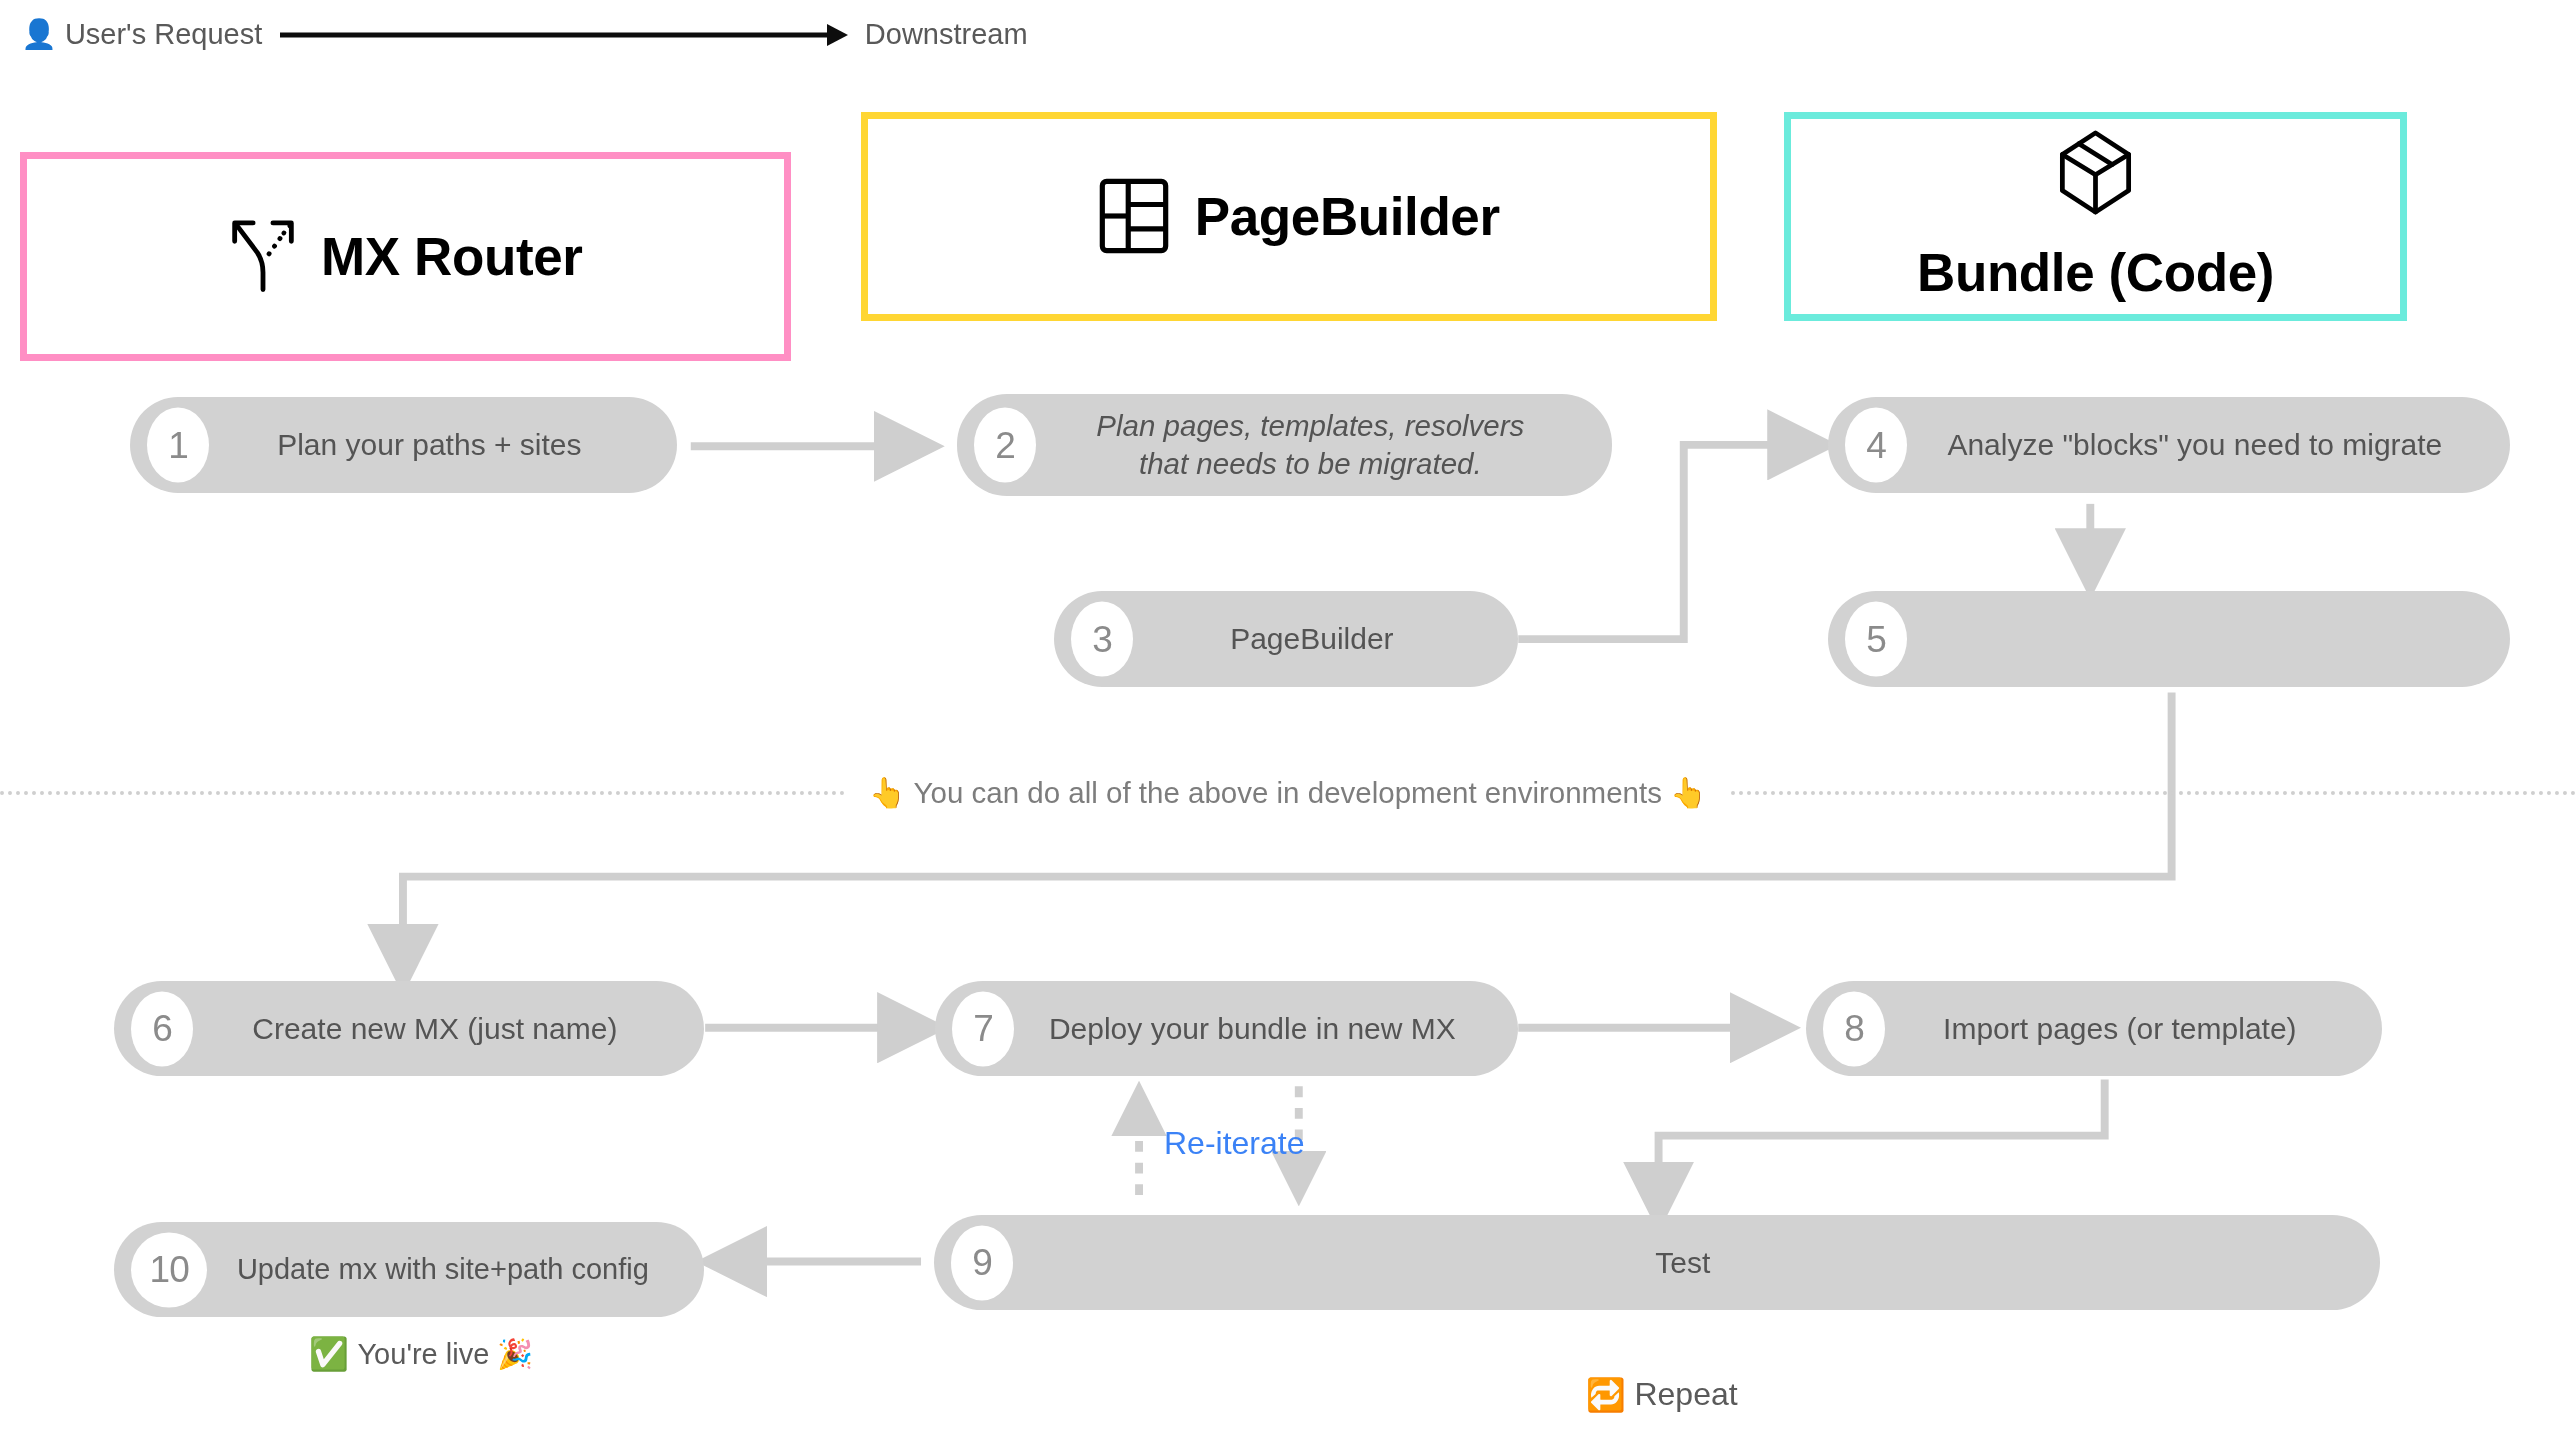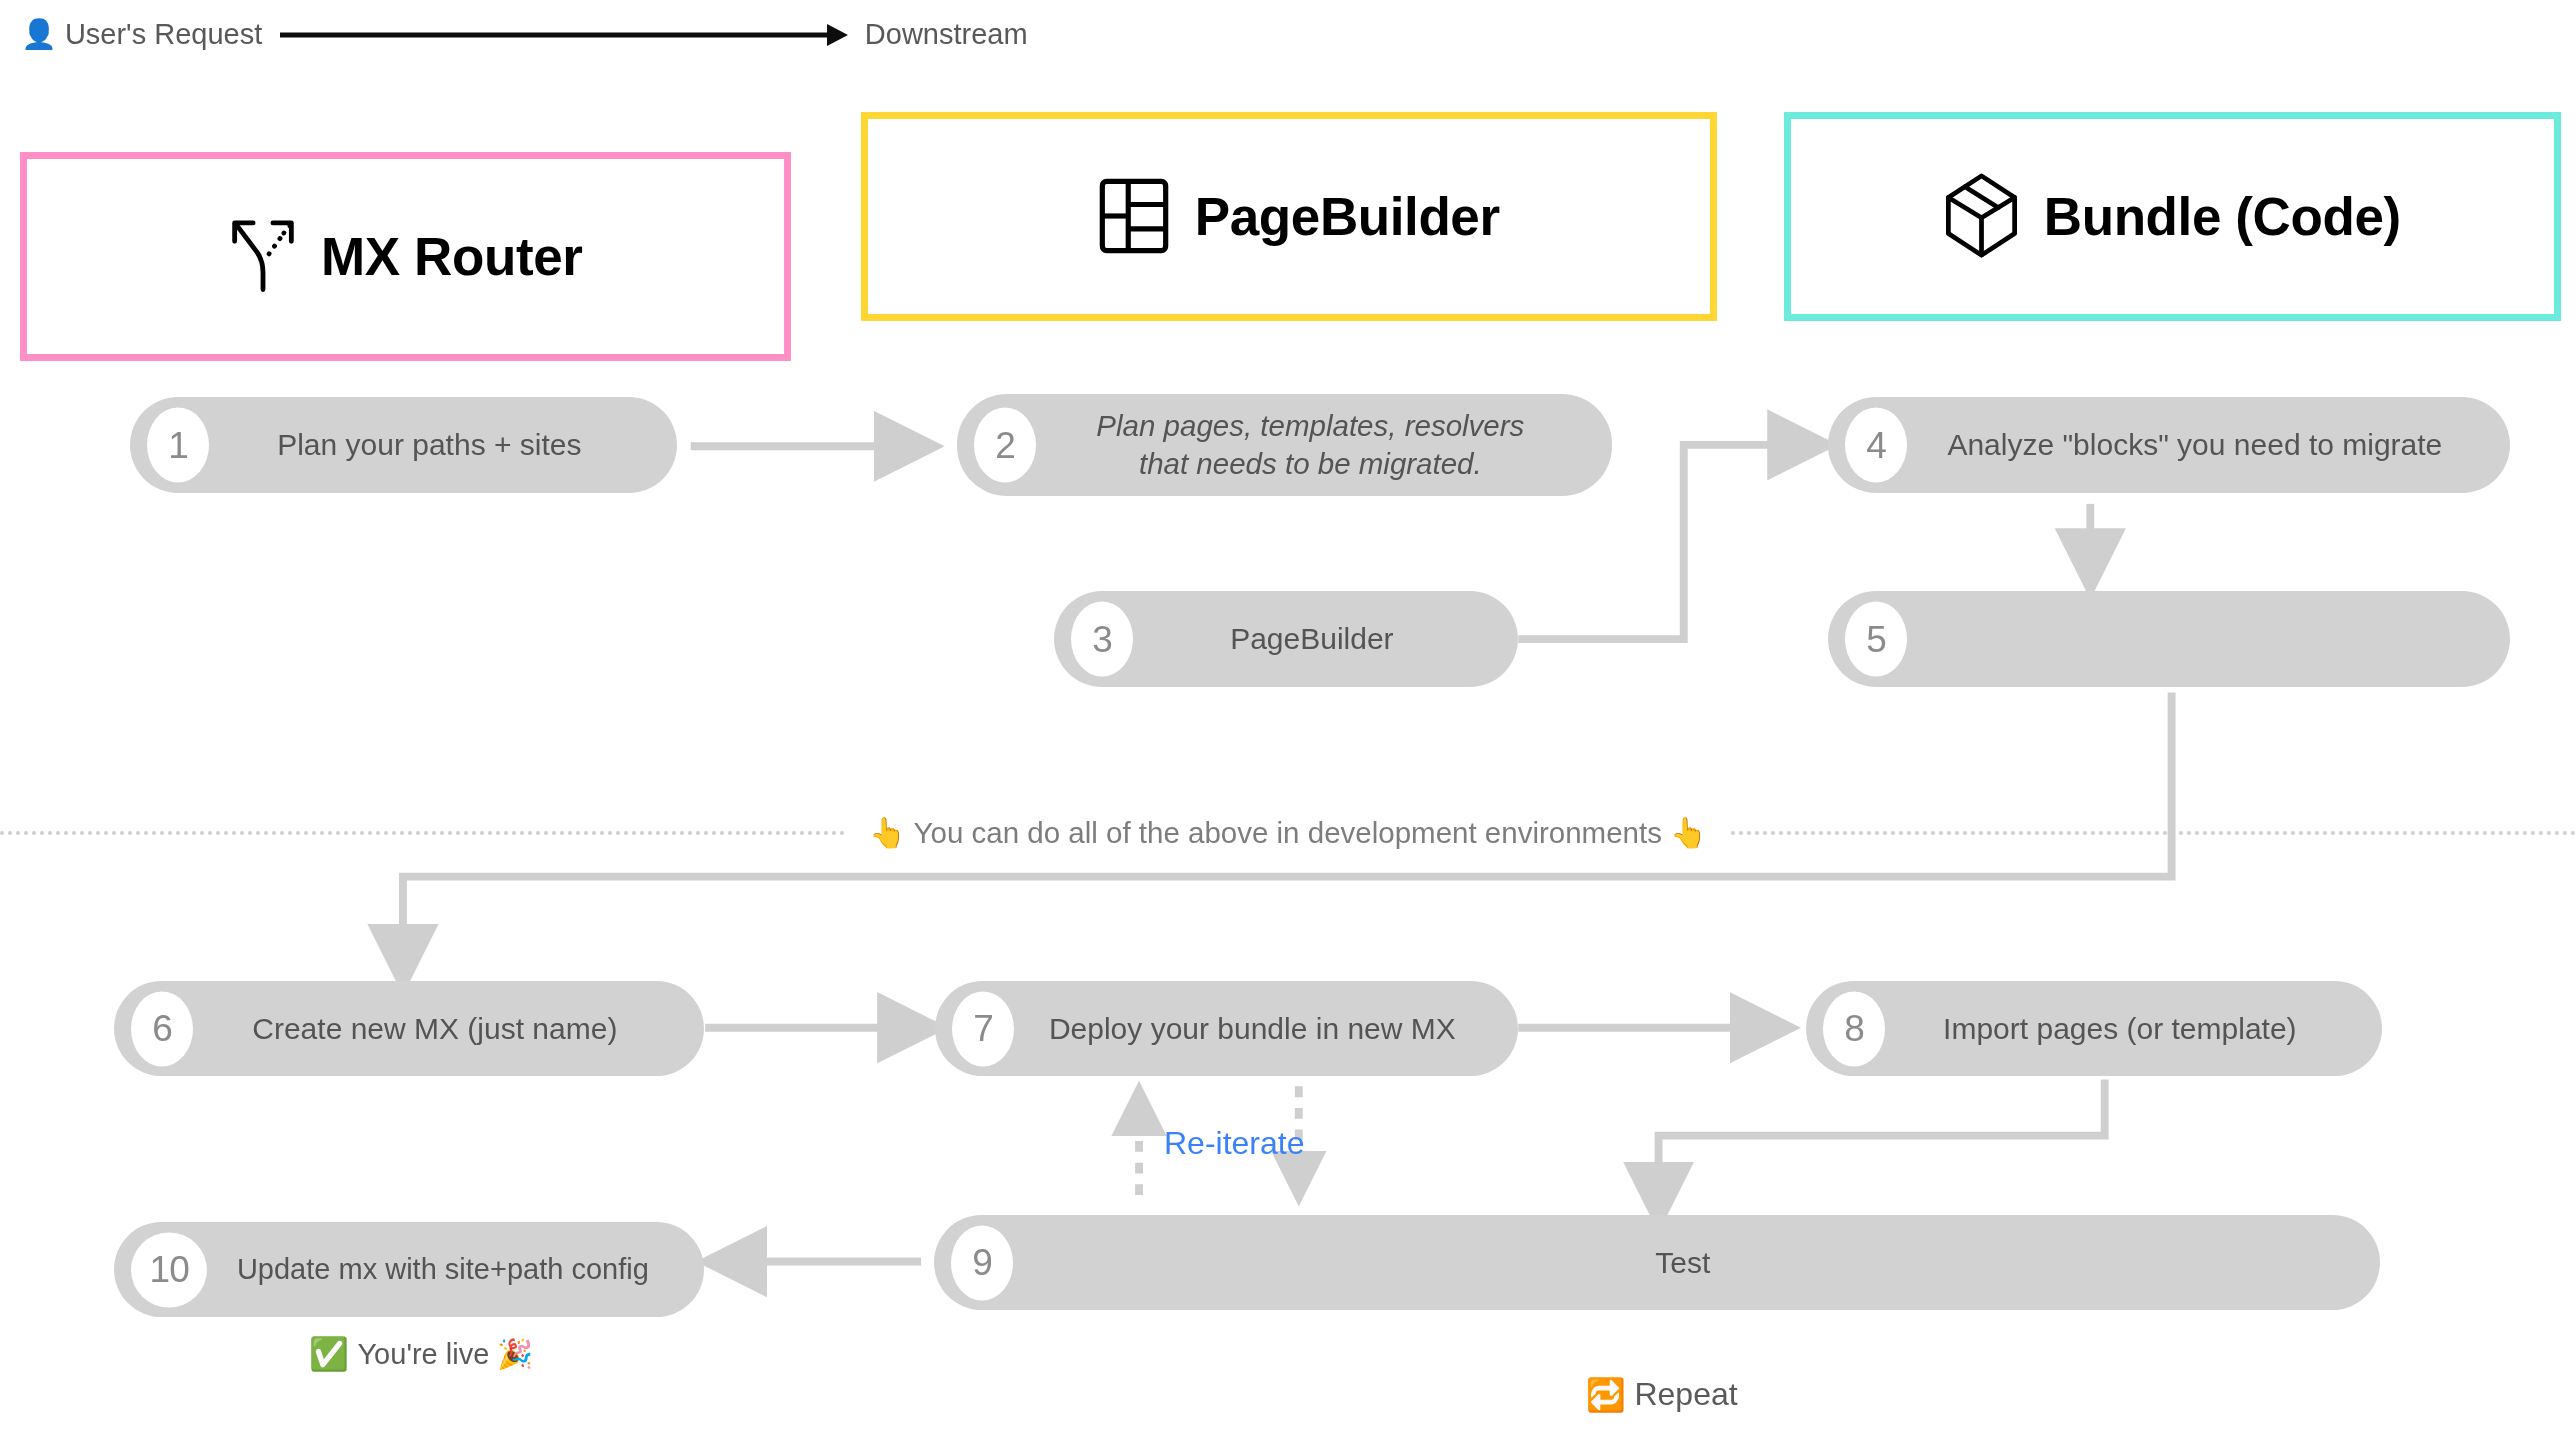--- a/index.html
+++ b/index.html
@@ -86,21 +86,21 @@
     font-size: 53px;
     font-weight: bold;
     color: #000000;
     white-space: nowrap;
     letter-spacing: -0.4px;
   }
   .lane-icon { display: block; }
 
   #lane-mx        { left: 20px;   width: 771px; }
   #lane-pb        { left: 861px; width: 856px; padding-left: 20px; }
-  #lane-bundle    { left: 1784px; width: 777px; }
+  #lane-bundle    { left: 1784px; width: 623px; flex-direction: column; }
 
   
   .pill {
     position: absolute;
     background: #d2d2d2;
     border-radius: 50px;
     display: flex;
     align-items: center;
     box-sizing: border-box;
   }
@@ -144,21 +144,20 @@
 
   
   #divider {
     position: absolute;
     left: 0;
     top: 768px;
     width: 2576px;
     height: 50px;
     display: flex;
     align-items: center;
-    margin-top: 40px;
   }
   .dots {
     flex: 1 1 auto;
     height: 0;
     border-top: 4.3px dotted #cfcfcf;
   }
   #divider-text {
     flex: 0 0 auto;
     padding: 0 24.5px;
     font-size: 29.5px;

